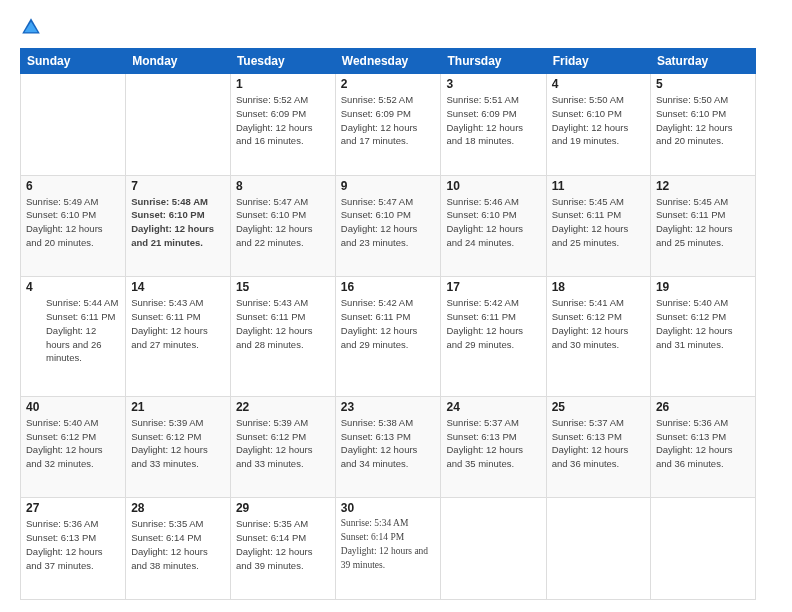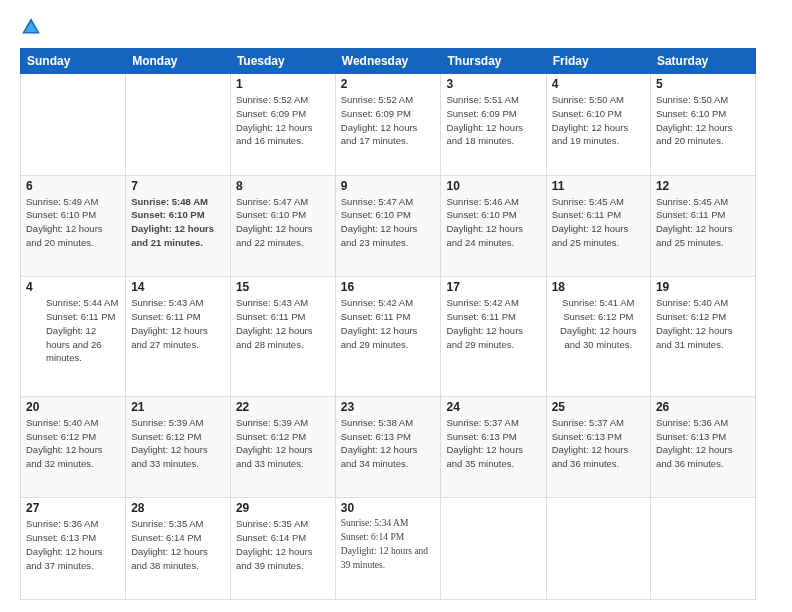--- a/index.html
+++ b/index.html
@@ -241,34 +241,34 @@
 Daylight: 12 hours and 29 minutes.</div>
           </td>
           <td>
             <span class="day-num">17</span>
             <div class="day-info" style="white-space: pre-line;">Sunrise: 5:42 AM
 Sunset: 6:11 PM
 Daylight: 12 hours and 29 minutes.</div>
           </td>
           <td>
             <span class="day-num">18</span>
-            <div class="day-info" style="white-space: pre-line; text-align: center;">Sunrise: 5:41 AM
+            <div class="day-info" style="white-space: pre-line;">Sunrise: 5:41 AM
 Sunset: 6:12 PM
 Daylight: 12 hours and 30 minutes.</div>
           </td>
           <td>
             <span class="day-num">19</span>
             <div class="day-info" style="white-space: pre-line;">Sunrise: 5:40 AM
 Sunset: 6:12 PM
 Daylight: 12 hours and 31 minutes.</div>
           </td>
         </tr>
         <tr>
           <td>
-            <span class="day-num">20</span>
+            <span class="day-num">40</span>
             <div class="day-info" style="white-space: pre-line;">Sunrise: 5:40 AM
 Sunset: 6:12 PM
 Daylight: 12 hours and 32 minutes.</div>
           </td>
           <td>
             <span class="day-num">21</span>
             <div class="day-info" style="white-space: pre-line;">Sunrise: 5:39 AM
 Sunset: 6:12 PM
 Daylight: 12 hours and 33 minutes.</div>
           </td>

